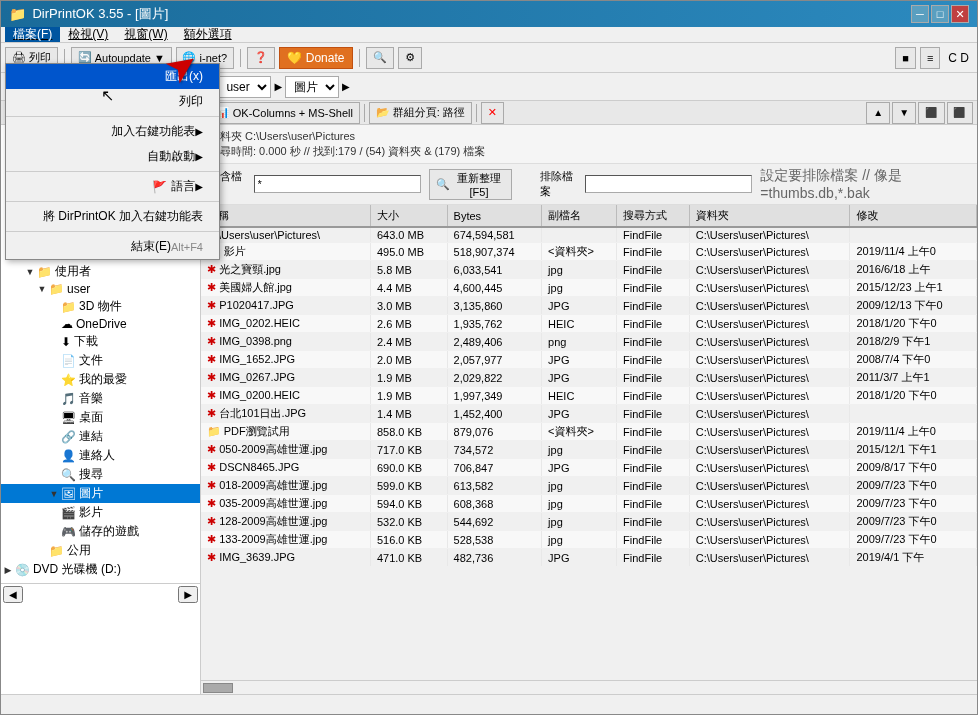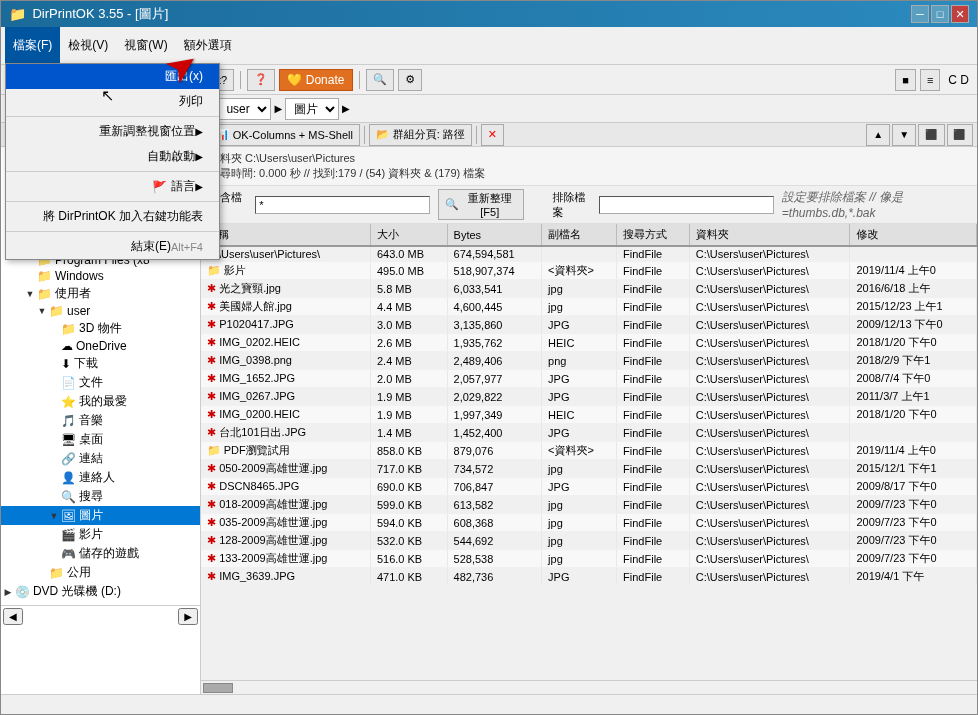--- a/index.html
+++ b/index.html
@@ -43,24 +43,25 @@
       font-size: 11px;
       display: flex; align-items: center; justify-content: center;
       cursor: pointer;
     }
     .title-btn.close { background: #c04040; }
 
     
     .menu-bar {
       background: #f0f0f0;
       border-bottom: 1px solid #ccc;
-      height: 38px;
+      height: 16px;
       display: flex;
       align-items: center;
       padding: 0 4px;
+      text-decoration: underline;
     }
     .menu-item {
       padding: 2px 8px;
       cursor: pointer;
       height: 100%;
       display: flex;
       align-items: center;
       font-size: 12px;
     }
     .menu-item:hover, .menu-item.active {
@@ -582,21 +583,21 @@
 
       <div class="filter-row">
         <span>包含檔案</span>
         <input class="filter-input" value="*" style="">
         <button class="filter-btn">
           <span>🔍</span>
           <span>重新整理 [F5]</span>
         </button>
         <span style="margin-left:20px;">排除檔案</span>
         <input class="filter-input" value="" style="">
-        <span style="color:#666;font-size:12px;font-style:italic;">設定要排除檔案 // 像是=thumbs.db,*.bak</span>
+        <span style="color:#666;font-size:14px;">設定要排除檔案 // 像是=thumbs.db,*.bak</span>
       </div>
 
       <div class="file-table">
         <table>
           <thead>
             <tr>
               <th>名稱</th>
               <th>大小</th>
               <th>Bytes</th>
               <th>副檔名</th>
@@ -794,21 +795,21 @@
 
   <div class="dropdown-menu" style="top:62px;left:4px;">
     <div class="dm-item dm-highlighted">
       <span>匯出(x)</span>
     </div>
     <div class="dm-item">
       <span>列印</span>
     </div>
     <div class="dm-sep"></div>
     <div class="dm-item">
-      <span>重新調整視窗位置</span>
+      <span>加入右鍵功能表</span>
       <span class="dm-arrow">▶</span>
     </div>
     <div class="dm-item">
       <span>自動啟動</span>
       <span class="dm-arrow">▶</span>
     </div>
     <div class="dm-sep"></div>
     <div class="dm-item">
       <span style="color:red;margin-right:4px;">🚩</span>
       <span>語言</span>

